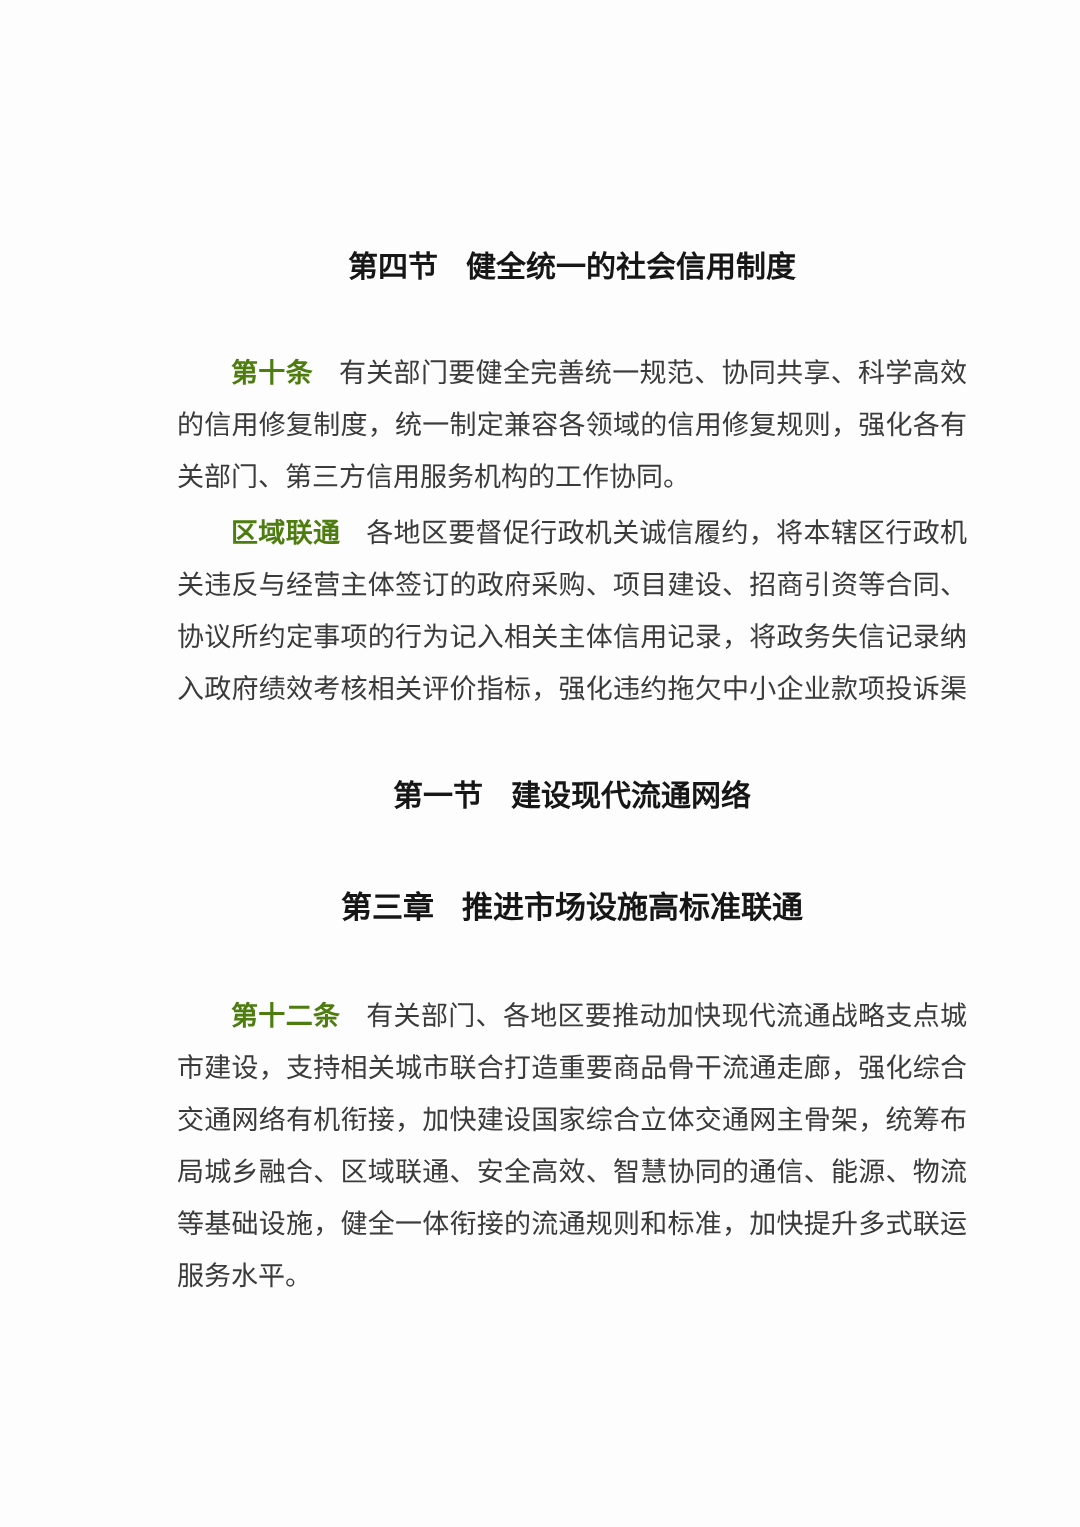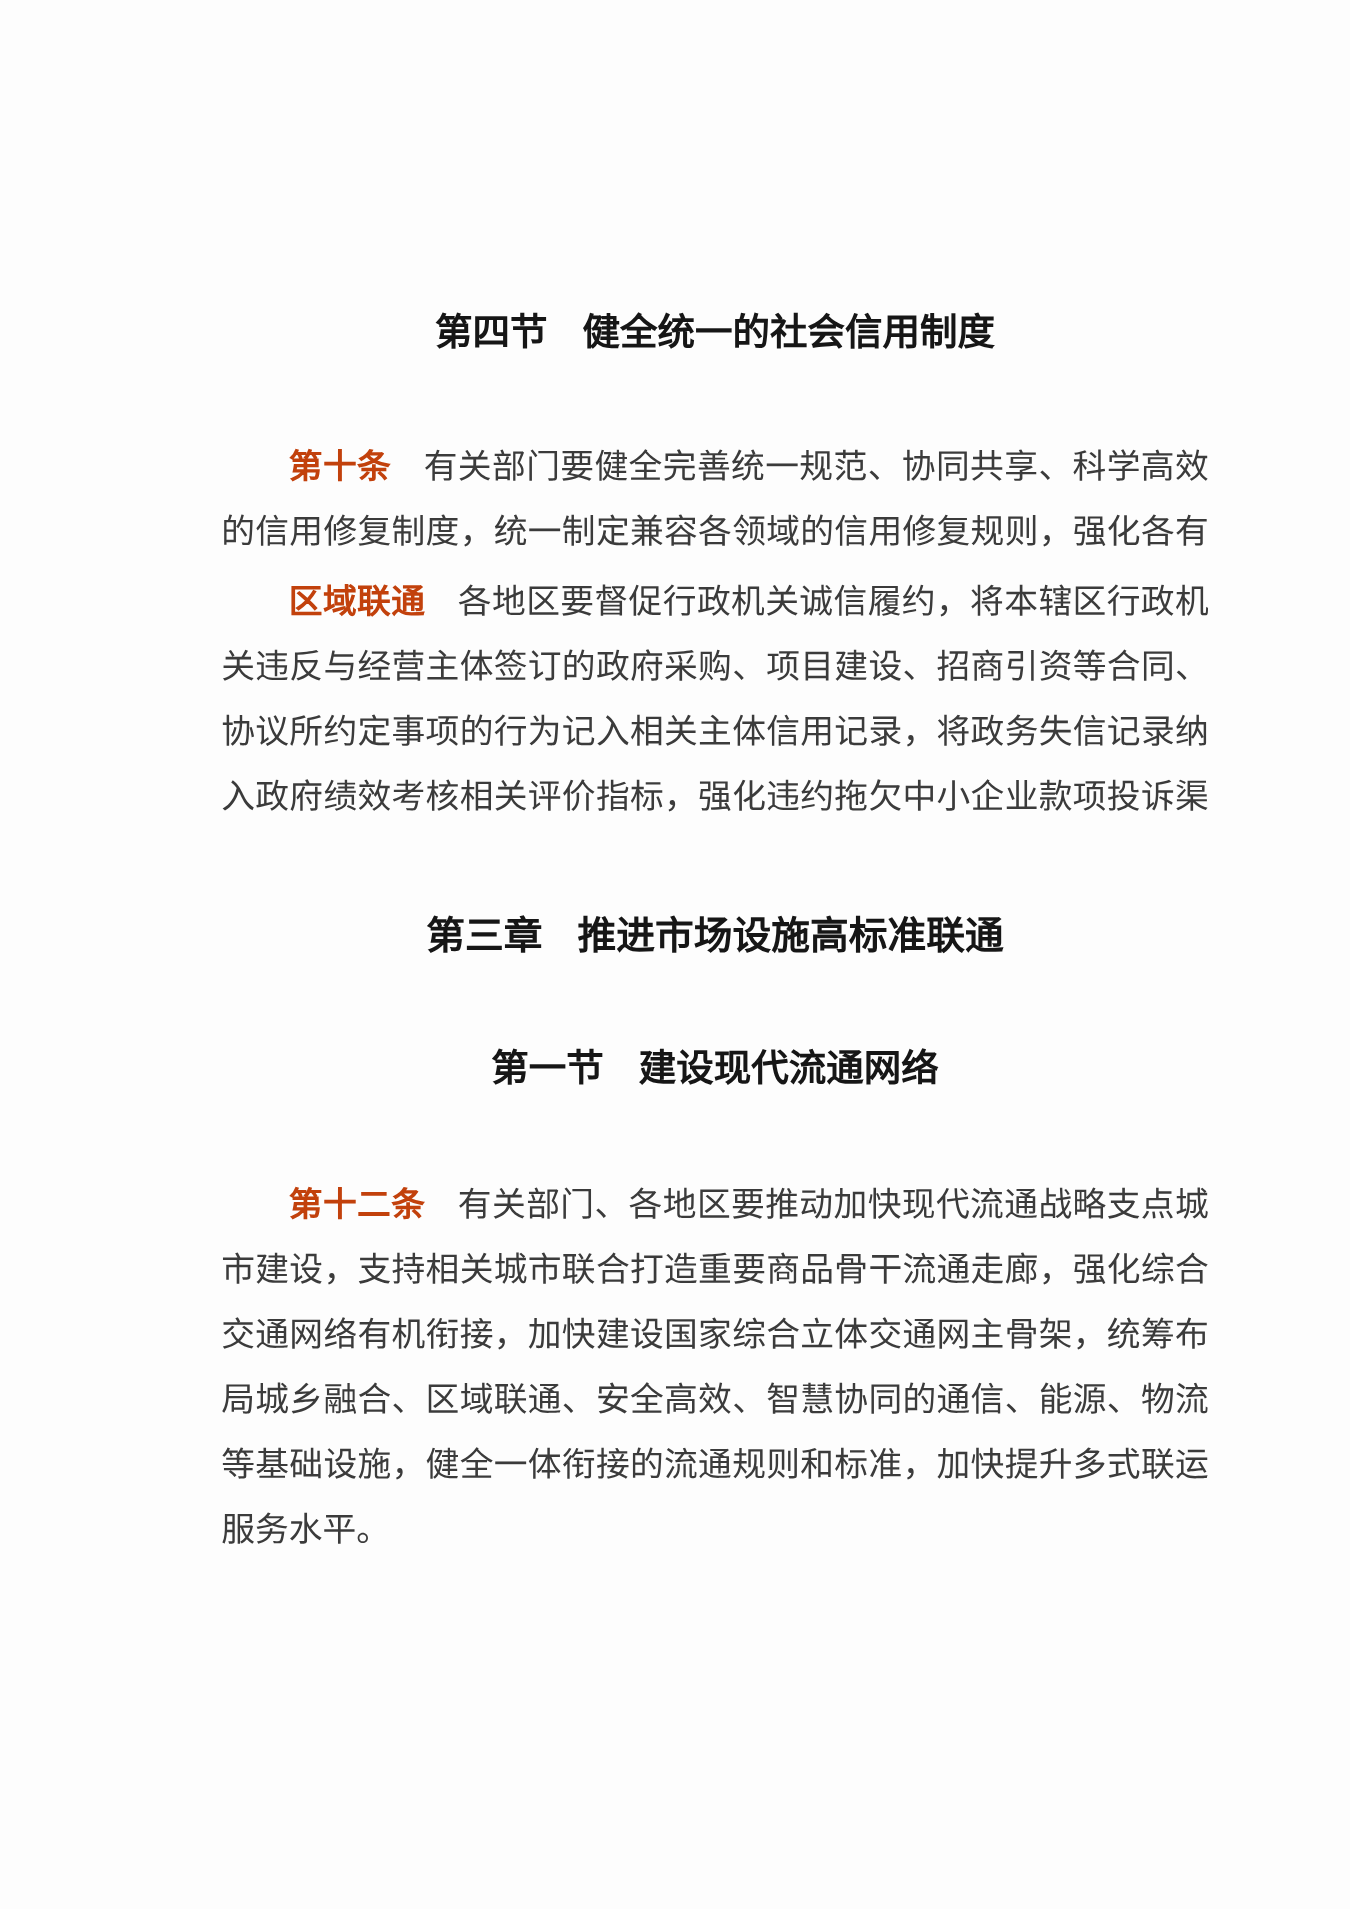--- a/index.html
+++ b/index.html
@@ -60,21 +60,21 @@
     overflow: hidden;
   }
   .line.first {
     padding-left: 54px;
   }
   .line.last {
     text-align-last: left;
   }
   .art-label {
     font-weight: bold;
-    color: #c2410c;
+    color: #4d7c0f;
     margin-right: 26px;
   }
   
   .gap-after-h1   { margin-bottom: 54px; }
   .art11          { margin-top: 4px; }
   .chapter-head   { margin-top: 60px; }
   .section1-head  { margin-top: 55px; }
   .art12          { margin-top: 56px; }
 </style>
 </head>
@@ -85,37 +85,38 @@
 
     <div class="heading sans gap-after-h1">
       <span class="num">第四节</span><span>健全统一的社会信用制度</span>
     </div>
 
     <div class="para art10">
       <div class="line first">
         <span class="art-label">第十条</span><span>有关部门要健全完善统一规范、协同共享、科学高效</span>
       </div>
       <div class="line">的信用修复制度，统一制定兼容各领域的信用修复规则，强化各有</div>
+      <div class="line last">关部门、第三方信用服务机构的工作协同。</div>
     </div>
 
     <div class="para art11">
       <div class="line first">
         <span class="art-label">区域联通</span><span>各地区要督促行政机关诚信履约，将本辖区行政机</span>
       </div>
       <div class="line">关违反与经营主体签订的政府采购、项目建设、招商引资等合同、</div>
       <div class="line">协议所约定事项的行为记入相关主体信用记录，将政务失信记录纳</div>
       <div class="line">入政府绩效考核相关评价指标，强化违约拖欠中小企业款项投诉渠</div>
     </div>
 
+    <div class="heading sans section1-head">
+      <span class="num">第一节</span><span>建设现代流通网络</span>
+    </div>
+
     <div class="heading serif chapter-head">
       <span class="num">第三章</span><span>推进市场设施高标准联通</span>
-    </div>
-
-    <div class="heading sans section1-head">
-      <span class="num">第一节</span><span>建设现代流通网络</span>
     </div>
 
     <div class="para art12">
       <div class="line first">
         <span class="art-label">第十二条</span><span>有关部门、各地区要推动加快现代流通战略支点城</span>
       </div>
       <div class="line">市建设，支持相关城市联合打造重要商品骨干流通走廊，强化综合</div>
       <div class="line">交通网络有机衔接，加快建设国家综合立体交通网主骨架，统筹布</div>
       <div class="line">局城乡融合、区域联通、安全高效、智慧协同的通信、能源、物流</div>
       <div class="line">等基础设施，健全一体衔接的流通规则和标准，加快提升多式联运</div>

